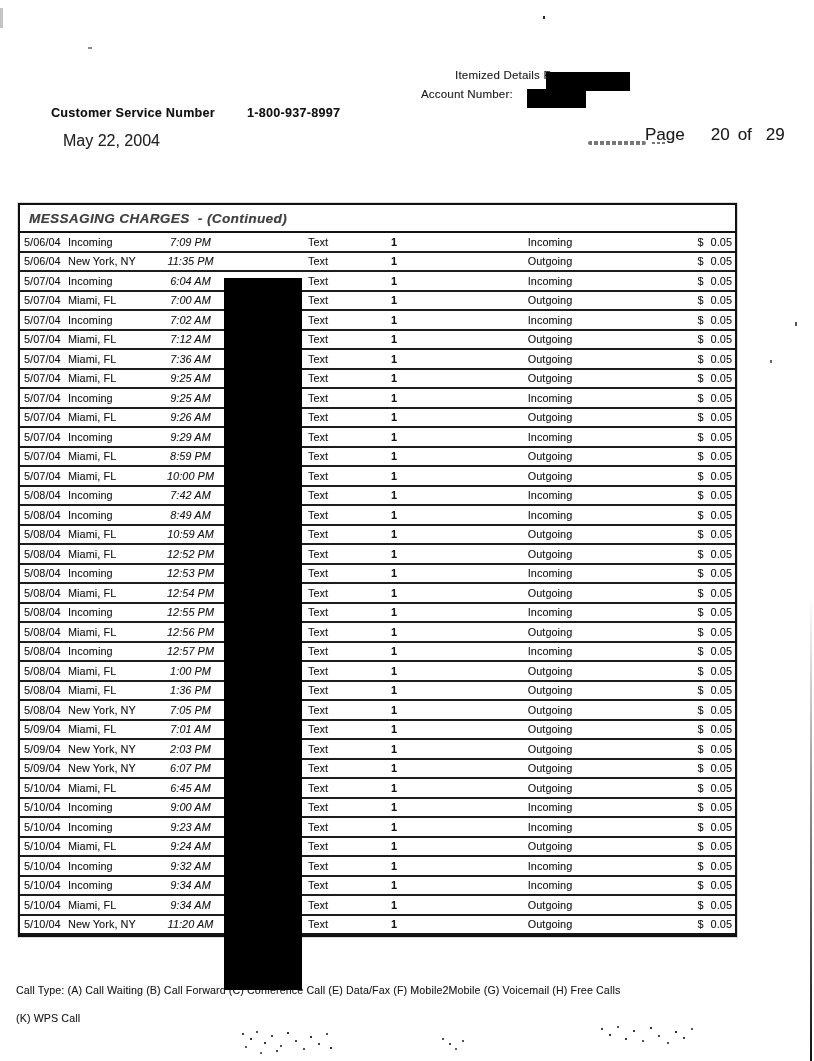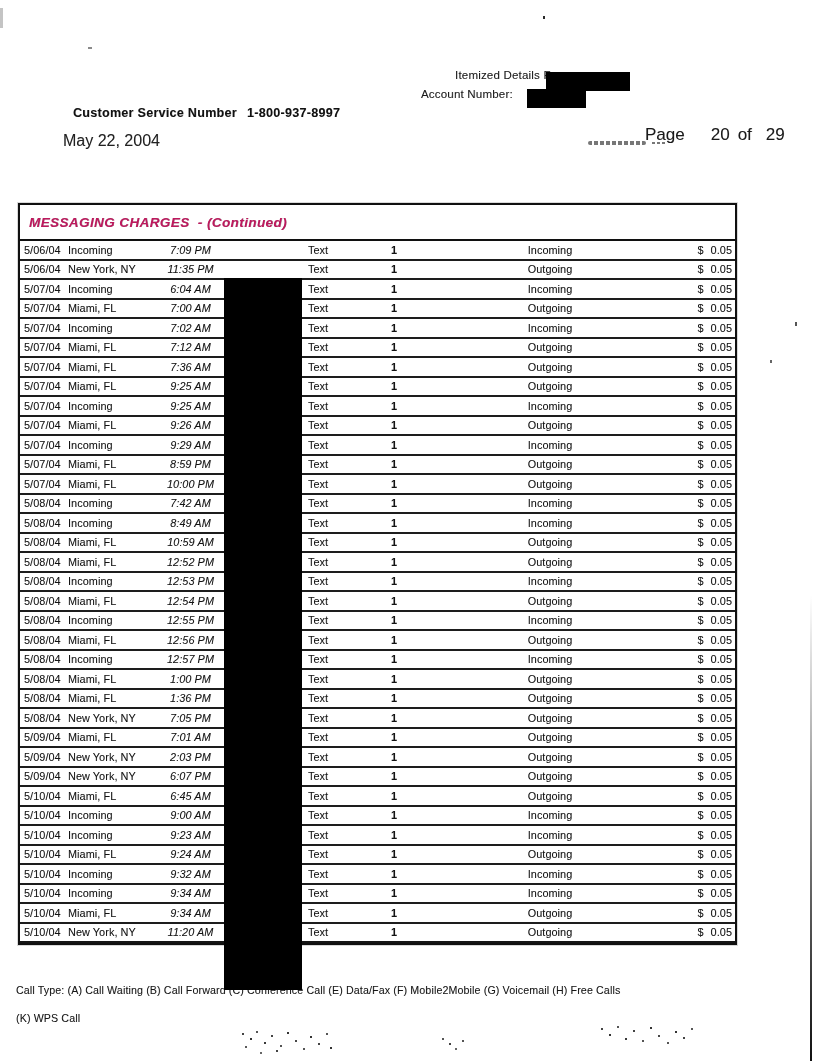--- a/index.html
+++ b/index.html
@@ -29,23 +29,23 @@
   .smudge2 { position:absolute; left:652px; top:142px; width:14px; height:2px;
     background:repeating-linear-gradient(90deg,#777 0 3px,transparent 3px 5px); }
 
   
   .bill-table {
     position:absolute; left:18px; top:203px; width:719px;
     border:2px solid #101010; background:#fff;
     box-shadow:0 0 0 1px rgba(0,0,0,.15);
   }
   .title-row {
-    height:36px; border-bottom:2.5px solid #101010; display:flex; align-items:center;
+    height:28px; border-bottom:2.5px solid #101010; display:flex; align-items:center;
     padding-left:9px; font-size:13.5px; font-weight:bold; font-style:italic;
-    letter-spacing:.4px; white-space:pre; color:#be185d;
+    letter-spacing:.4px; white-space:pre; color:#404040;
     text-shadow:.4px .4px 0 rgba(0,0,0,.35);
   }
   .grid-cols { display:grid;
     grid-template-columns:44px 101px 55px 84px 68px 68px 220px 1fr; }
   .head-row {
     height:37px; border-bottom:3px solid #101010;
     font-size:11px; font-weight:bold; color:#101010; padding-top:3px;
     text-shadow:.3px .3px 0 rgba(0,0,0,.3); line-height:13px;
   }
   .head-row .hc { padding-top:2px; }
@@ -104,21 +104,21 @@
 </head>
 <body>
 
 <div class="page">
 
   <div class="abs hdr-label" style="left:421px; top:69px;margin-left:34px;">Itemized Details For:</div>
   <div class="abs hdr-label" style="left:421px; top:88px;">Account Number:</div>
   <div class="redact" style="left:546px; top:72px; width:84px; height:19px;"></div>
   <div class="redact" style="left:527px; top:89px; width:59px; height:19px;"></div>
 
-  <div class="abs cs-label" style="left:73px; top:106px;">Customer Service Number</div>
+  <div class="abs cs-label" style="left:51px; top:106px;">Customer Service Number</div>
   <div class="abs cs-number" style="left:247px; top:106px;">1-800-937-8997</div>
   <div class="abs stmt-date" style="left:63px; top:132px;">May 22, 2004</div>
 
   <div class="abs page-line" style="left:645px; top:125px;">
     <span>Page</span><span class="page-num">20</span><span class="page-of">of</span><span class="page-tot">29</span>
   </div>
   <div class="smudge"></div>
   <div class="smudge2"></div>
 
   <div class="bill-table">

